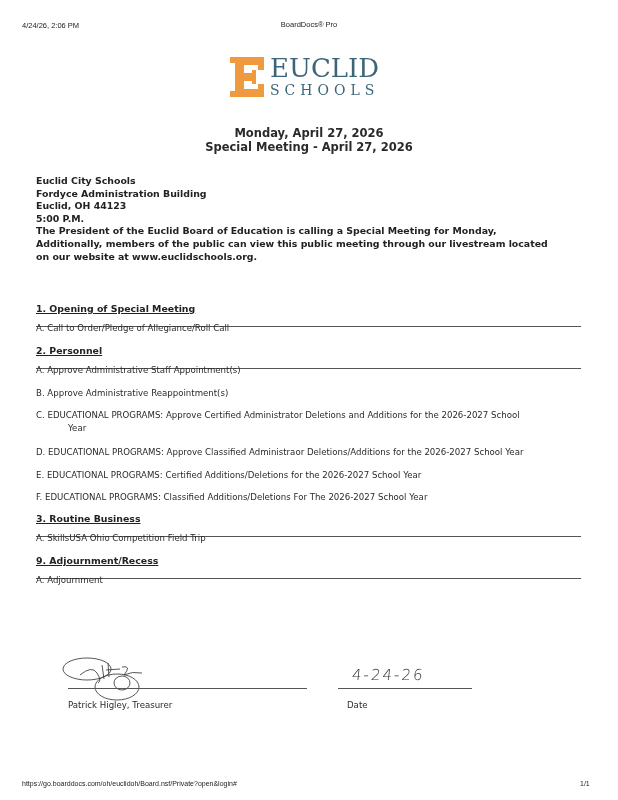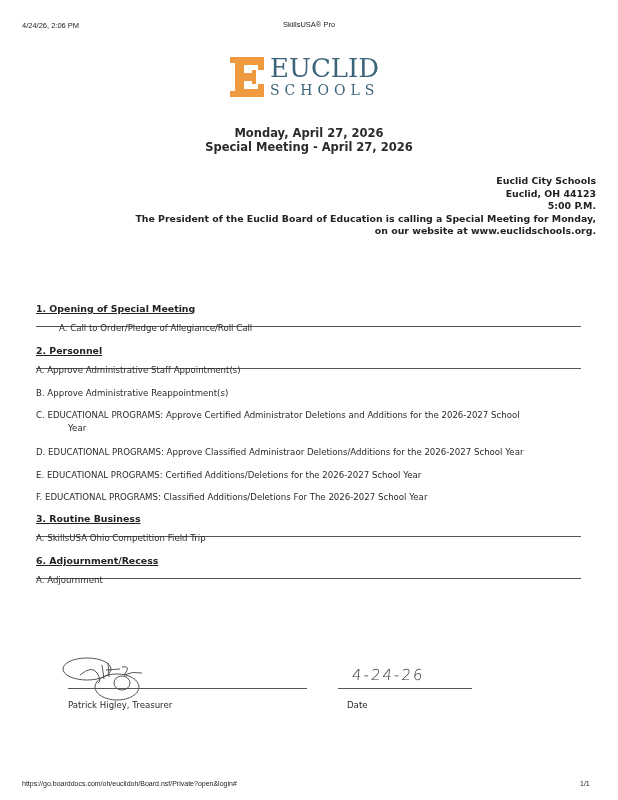--- a/index.html
+++ b/index.html
@@ -11,77 +11,79 @@
   .logo { position:absolute; left:230px; top:57px; width:160px; height:44px; }
   .logo-e-inner { position:absolute; left:0; top:0; width:34px; height:40px; }
   .logo-euclid { position:absolute; left:40px; top:-4px; font-family:"DejaVu Serif", serif; font-size:26px;
                  color:#3c6579; letter-spacing:0px; line-height:30px; }
   .logo-schools { position:absolute; left:40px; top:25px; font-family:"DejaVu Serif", serif; font-size:14px;
                   color:#3c6579; letter-spacing:5px; line-height:16px; }
   .title { position:absolute; left:0; width:618px; text-align:center; font-weight:bold; font-size:11.5px; color:#2a2a2a; }
   .t1 { top:126px; }
   .t2 { top:140px; }
   .addr { position:absolute; left:36px; top:175px; width:560px; font-weight:bold; font-size:9.4px; line-height:12.6px; color:#222; }
-  .addr div { white-space:nowrap;text-align:right; }
+  .addr div { white-space:nowrap; }
   .section { position:absolute; left:36px; width:545px; border-bottom:1px solid #555; font-weight:bold;
              font-size:9.4px; line-height:12px; padding-bottom:11px; color:#222; }
   .section span { text-decoration:underline; }
   .item { position:absolute; left:36px; width:540px; font-size:8.6px; line-height:11px; color:#2a2a2a; }
   .sig-line { position:absolute; border-top:1px solid #555; }
   .sig-name { position:absolute; font-size:8.6px; color:#2a2a2a; }
   .ftr { position:absolute; top:780px; font-family:"Liberation Sans", sans-serif; font-size:7px; color:#222; }
 </style>
 </head>
 <body>
 
 <div class="hdr hdr-left">4/24/26, 2:06 PM</div>
-<div class="hdr hdr-center">SkillsUSA® Pro</div>
+<div class="hdr hdr-center">BoardDocs® Pro</div>
 
 <div class="logo">
   <svg class="logo-e-inner" viewBox="0 0 34 40" width="34" height="40">
     <path d="M0 0 H34 V13 H28 V8 H14 V16 H22 V13 H26 V27 H22 V24 H14 V32 H28 V27 H34 V40 H0 V34 H5 V6 H0 Z" fill="#ef9a3f"></path>
   </svg>
   <div class="logo-euclid">EUCLID</div>
   <div class="logo-schools">SCHOOLS</div>
 </div>
 
 <div class="title t1">Monday, April 27, 2026</div>
 <div class="title t2">Special Meeting - April 27, 2026</div>
 
 <div class="addr">
   <div>Euclid City Schools</div>
+  <div>Fordyce Administration Building</div>
   <div>Euclid, OH 44123</div>
   <div>5:00 P.M.</div>
   <div>The President of the Euclid Board of Education is calling a Special Meeting for Monday,</div>
+  <div>Additionally, members of the public can view this public meeting through our livestream located</div>
   <div>on our website at www.euclidschools.org.</div>
 </div>
 
 <div class="section" style="top:303px;">
   <span>1. Opening of Special Meeting</span>
 </div>
-<div class="item" style="top:323px;margin-left:23px;">A. Call to Order/Pledge of Allegiance/Roll Call</div>
+<div class="item" style="top:323px;">A. Call to Order/Pledge of Allegiance/Roll Call</div>
 
 <div class="section" style="top:345px;">
   <span>2. Personnel</span>
 </div>
 <div class="item" style="top:365px;">A. Approve Administrative Staff Appointment(s)</div>
 <div class="item" style="top:388px;">B. Approve Administrative Reappointment(s)</div>
 <div class="item" style="top:410px;">C. EDUCATIONAL PROGRAMS: Approve Certified Administrator Deletions and Additions for the 2026-2027 School</div>
 <div class="item" style="top:423px;margin-left:32px;">Year</div>
 <div class="item" style="top:447px;">D. EDUCATIONAL PROGRAMS: Approve Classified Administraor Deletions/Additions for the 2026-2027 School Year</div>
 <div class="item" style="top:470px;">E. EDUCATIONAL PROGRAMS: Certified Additions/Deletions for the 2026-2027 School Year</div>
 <div class="item" style="top:492px;">F. EDUCATIONAL PROGRAMS: Classified Additions/Deletions For The 2026-2027 School Year</div>
 
 <div class="section" style="top:513px;">
   <span>3. Routine Business</span>
 </div>
 <div class="item" style="top:533px;">A. SkillsUSA Ohio Competition Field Trip</div>
 
 <div class="section" style="top:555px;">
-  <span>6. Adjournment/Recess</span>
+  <span>9. Adjournment/Recess</span>
 </div>
 <div class="item" style="top:575px;">A. Adjournment</div>
 
 <svg style="position:absolute;left:62px;top:655px;" width="110" height="50" viewBox="0 0 110 50">
   <ellipse cx="25" cy="14" rx="24" ry="11" fill="none" stroke="#444" stroke-width="0.9"></ellipse>
   <path d="M18 20 Q30 10 35 18 Q40 26 36 28 M40 10 L42 24 M46 8 L47 22 M44 15 L58 14 M60 12 Q70 10 62 20 Q70 16 80 18" fill="none" stroke="#444" stroke-width="0.9"></path>
   <ellipse cx="55" cy="32" rx="22" ry="13" fill="none" stroke="#444" stroke-width="0.9"></ellipse>
   <ellipse cx="60" cy="28" rx="8" ry="7" fill="none" stroke="#444" stroke-width="0.9"></ellipse>
 </svg>
 <div class="sig-line" style="left:68px;top:688px;width:239px;"></div>

